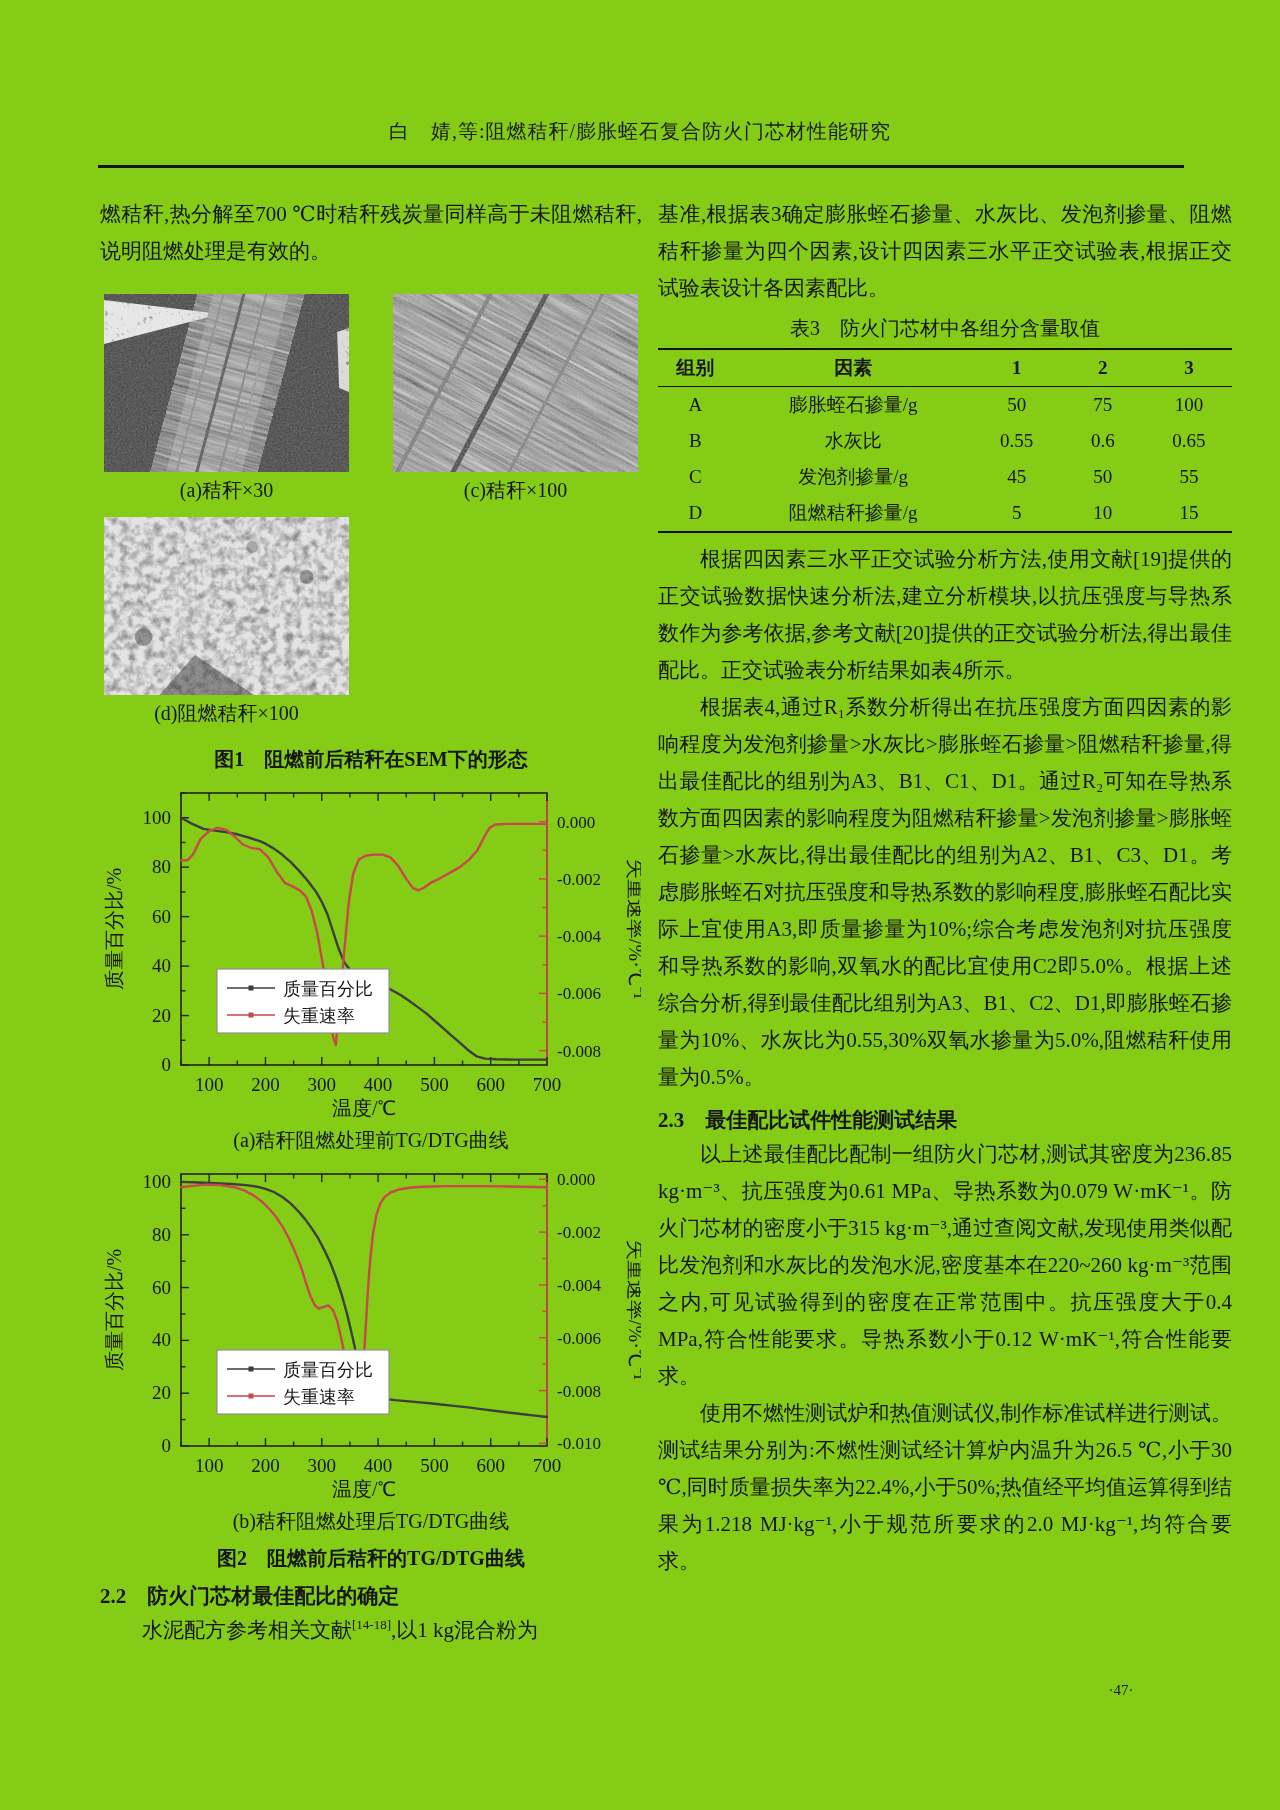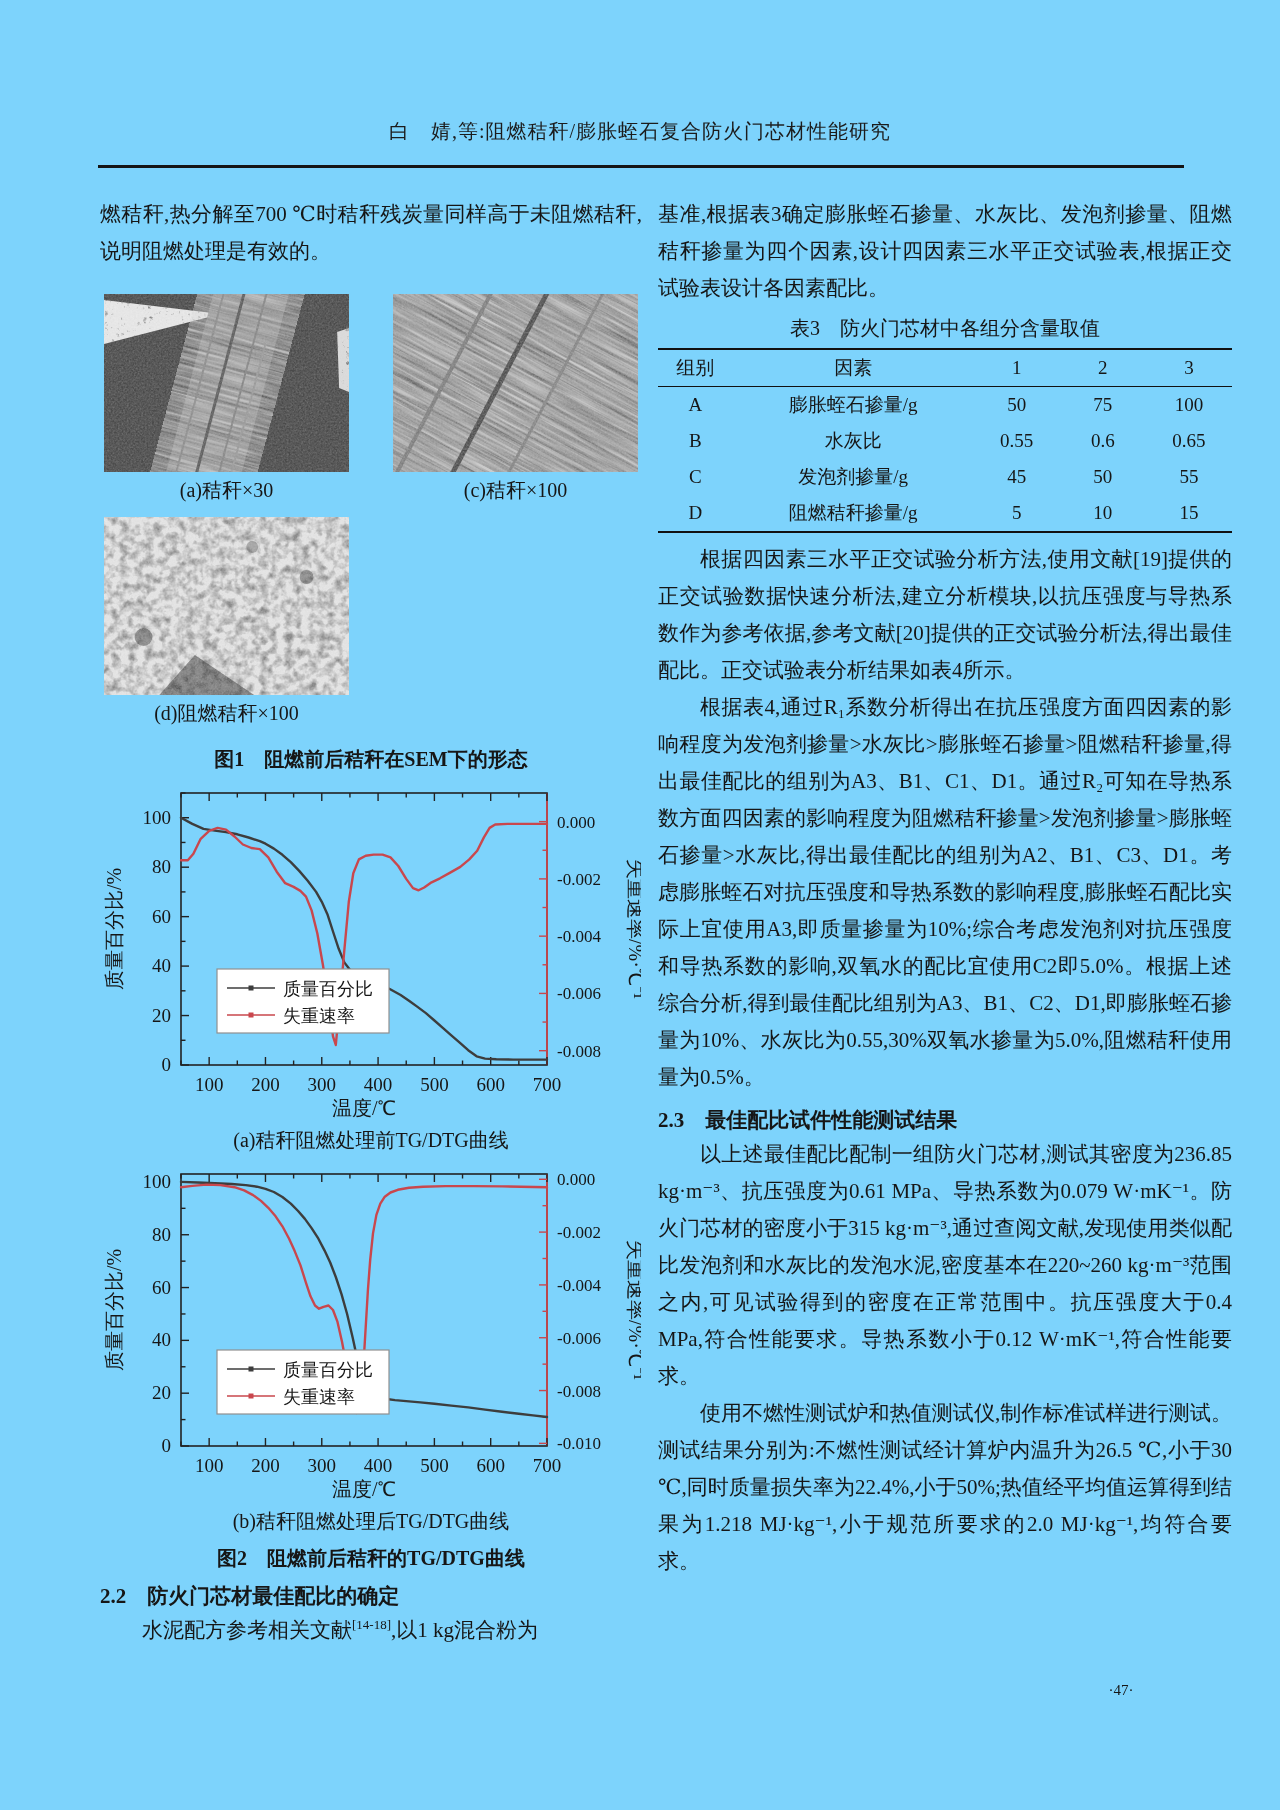--- a/index.html
+++ b/index.html
@@ -1,16 +1,16 @@
 <!DOCTYPE html>
 <html><head>
 <meta charset="utf-8">
 <style>
   html,body{margin:0;padding:0;background:#ffffff;}
-  .page{position:relative;width:1280px;height:1810px;background:#7dd3fc;overflow:hidden;
+  .page{position:relative;width:1280px;height:1810px;background:#84cc16;overflow:hidden;
         font-family:"Liberation Serif","DejaVu Serif",serif;color:#161616;}
   .header-title{position:absolute;top:118px;left:0;width:100%;text-align:center;
         font-size:20px;letter-spacing:1px;color:#1c1c1c;}
   .header-rule{position:absolute;top:165px;left:98px;width:1086px;height:3px;background:#151515;}
   .col{position:absolute;top:196px;}
   .col-left{left:100px;width:542px;}
   .col-right{left:658px;width:574px;}
   .body-text{font-size:21px;line-height:37px;text-align:justify;text-justify:inter-ideograph;}
   .indent{text-indent:2em;}
   sup.ref{font-size:13px;vertical-align:super;line-height:0;}
@@ -18,21 +18,21 @@
   .sem-cell{display:flex;flex-direction:column;align-items:center;}
   .sem-cell svg{width:100%;height:178px;display:block;}
   .sem-caption{font-size:20px;text-align:center;margin:5px 0 13px;}
   .fig-title{font-size:20px;font-weight:bold;text-align:center;margin:6px 0 10px;}
   .chart{width:540px;margin:0 auto;}
   .chart-caption{font-size:20px;text-align:center;margin:2px 0 10px;}
   .section-heading{font-size:21px;font-weight:bold;margin:10px 0 2px;}
   .table-title{font-size:20px;font-weight:normal;text-align:center;margin:8px 0 6px;}
   table.data{width:100%;border-collapse:collapse;font-size:19px;
         border-top:2.5px solid #111;border-bottom:2.5px solid #111;margin-bottom:8px;}
-  table.data th{font-weight:normal;border-bottom:1.5px solid #111;padding:5px 2px;}
+  table.data th{font-weight:bold;border-bottom:1.5px solid #111;padding:5px 2px;}
   table.data td{padding:5px 2px;text-align:center;}
   table.data th{text-align:center;}
   .page-number{position:absolute;top:1682px;left:1056px;width:130px;text-align:center;font-size:15px;}
 </style>
 </head>
 <body>
 
 <svg width="0" height="0" style="position:absolute" aria-hidden="true">
   <defs>
     <filter id="f-speck" x="0" y="0" width="100%" height="100%">

